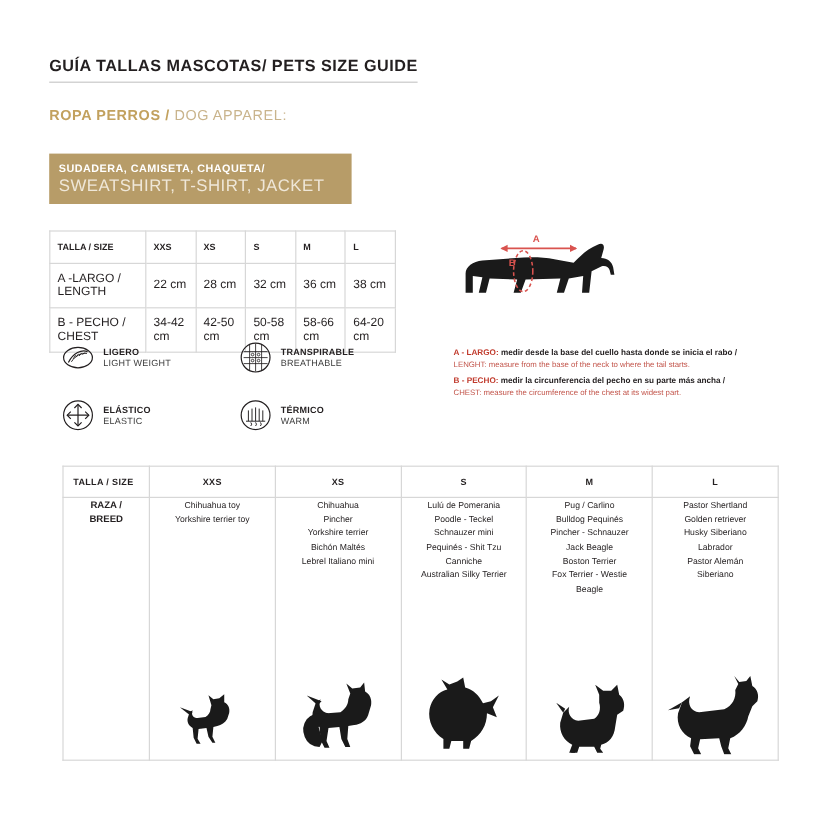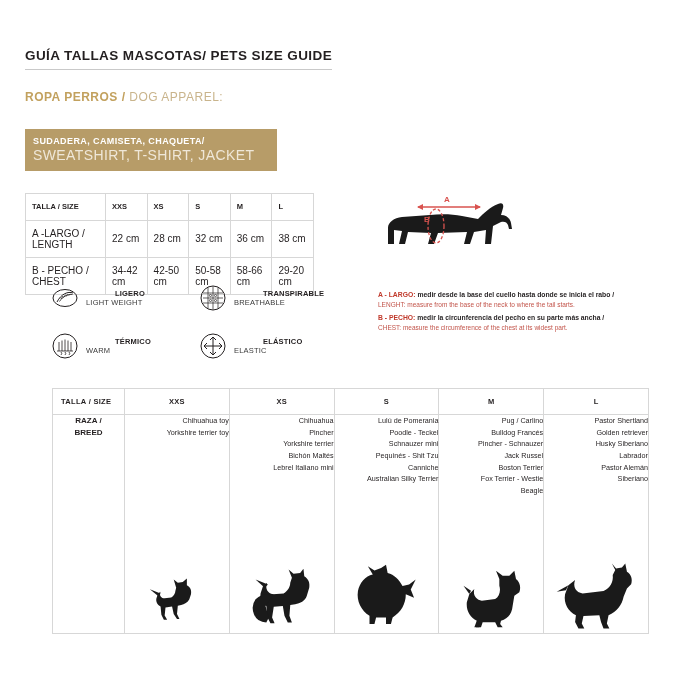--- a/index.html
+++ b/index.html
@@ -12,21 +12,21 @@
     background: #ffffff;
     font-family: "Liberation Sans", sans-serif;
     color: #231f20;
     overflow: hidden;
   }
   .page {
     position: relative;
     width: 700px;
     height: 700px;
     box-sizing: border-box;
-    padding: 46px 52px 0 25px;
+    padding: 46px 52px 0 41px;
   }
 
   
   .main-title {
     font-size: 13.5px;
     font-weight: bold;
     letter-spacing: 0.4px;
     color: #231f20;
     padding-bottom: 6px;
     border-bottom: 1px solid #c9c9c9;
@@ -107,21 +107,20 @@
   .legend-item .ic {
     width: 26px;
     height: 26px;
     flex: 0 0 26px;
     margin-right: 8px;
   }
   .legend-text .t1 {
     font-size: 7.5px;
     font-weight: bold;
     letter-spacing: 0.2px;
-    margin-left: 29px;
   }
   .legend-text .t2 {
     font-size: 7.5px;
     letter-spacing: 0.2px;
     color: #3b3b3b;
   }
 
   
   .diagram {
     position: absolute;
@@ -191,21 +190,21 @@
     text-align: center;
   }
   .breed-cell {
     padding: 10px 4px 0 4px;
     height: 218px;
     position: relative;
   }
   .breed-list {
     font-size: 7.2px;
     line-height: 1.62;
-    text-align: right;
+    text-align: center;
     color: #231f20;
   }
   .breed-silhouette {
     position: absolute;
     bottom: 4px;
     left: 0;
     right: 0;
     display: flex;
     justify-content: center;
     align-items: flex-end;
@@ -257,21 +256,21 @@
         <td>32 cm</td>
         <td>36 cm</td>
         <td>38 cm</td>
       </tr>
       <tr>
         <td>B - PECHO / CHEST</td>
         <td>34-42 cm</td>
         <td>42-50 cm</td>
         <td>50-58 cm</td>
         <td>58-66 cm</td>
-        <td>29-20 cm</td>
+        <td>64-20 cm</td>
       </tr>
     </tbody>
   </table>
 
   
   <div class="legend">
     <div class="legend-row">
       <div class="legend-item">
         <span class="ic">
           <svg viewBox="0 0 26 26" width="26" height="26">
@@ -304,49 +303,49 @@
           <div class="t1">TRANSPIRABLE</div>
           <div class="t2">BREATHABLE</div>
         </span>
       </div>
     </div>
     <div class="legend-row">
       <div class="legend-item">
         <span class="ic">
           <svg viewBox="0 0 26 26" width="26" height="26">
             <circle cx="13" cy="13" r="12" fill="none" stroke="#231f20" stroke-width="1"></circle>
-            <g stroke="#231f20" stroke-width="0.8" fill="none">
-              <path d="M7 18 V9 M10 18 V7.5 M13 18 V6.5 M16 18 V7.5 M19 18 V9"></path>
-              <path d="M5 18 H21"></path>
-              <path d="M9 22 q1.5 -1.5 0 -3 M13 22 q1.5 -1.5 0 -3 M17 22 q1.5 -1.5 0 -3"></path>
-            </g>
-          </svg>
-        </span>
-        <span class="legend-text">
-          <div class="t1">TÉRMICO</div>
-          <div class="t2">WARM</div>
-        </span>
-      </div>
-      <div class="legend-item">
-        <span class="ic">
-          <svg viewBox="0 0 26 26" width="26" height="26">
-            <circle cx="13" cy="13" r="12" fill="none" stroke="#231f20" stroke-width="1"></circle>
             <g stroke="#231f20" stroke-width="1" fill="none">
               <path d="M4 13 H22"></path>
               <path d="M7 10 L4 13 L7 16"></path>
               <path d="M19 10 L22 13 L19 16"></path>
               <path d="M13 4 V22"></path>
               <path d="M10 7 L13 4 L16 7"></path>
               <path d="M10 19 L13 22 L16 19"></path>
             </g>
           </svg>
         </span>
         <span class="legend-text">
           <div class="t1">ELÁSTICO</div>
           <div class="t2">ELASTIC</div>
+        </span>
+      </div>
+      <div class="legend-item">
+        <span class="ic">
+          <svg viewBox="0 0 26 26" width="26" height="26">
+            <circle cx="13" cy="13" r="12" fill="none" stroke="#231f20" stroke-width="1"></circle>
+            <g stroke="#231f20" stroke-width="0.8" fill="none">
+              <path d="M7 18 V9 M10 18 V7.5 M13 18 V6.5 M16 18 V7.5 M19 18 V9"></path>
+              <path d="M5 18 H21"></path>
+              <path d="M9 22 q1.5 -1.5 0 -3 M13 22 q1.5 -1.5 0 -3 M17 22 q1.5 -1.5 0 -3"></path>
+            </g>
+          </svg>
+        </span>
+        <span class="legend-text">
+          <div class="t1">TÉRMICO</div>
+          <div class="t2">WARM</div>
         </span>
       </div>
     </div>
   </div>
 
   
   <div class="diagram">
     <svg viewBox="0 0 280 90" width="280" height="90">
 
       <path d="M10 62 L10 46 C10 40 16 36 24 35 L52 33 C62 32 74 32 84 34 L100 37
@@ -464,23 +463,23 @@
                          C74 50 68 60 58 66 L56 74 L50 74 L50 66
                          L38 66 L36 74 L30 74 L30 64
                          C20 58 14 46 16 34 C18 24 25 16 34 14 Z" fill="#1a1a1a"></path>
               </svg>
             </div>
           </td>
 
           <td class="breed-cell">
             <div class="breed-list">
               <div>Pug / Carlino</div>
-              <div>Bulldog Francés</div>
+              <div>Bulldog Pequinés</div>
               <div>Pincher  -  Schnauzer</div>
-              <div>Jack Russel</div>
+              <div>Jack Beagle</div>
               <div>Boston Terrier</div>
               <div>Fox Terrier  -  Westie</div>
               <div>Beagle</div>
             </div>
             <div class="breed-silhouette">
               <svg viewBox="0 0 100 72" width="84" height="60">
                 <path d="M60 12 L56 2 L64 8 L72 8 L78 2 L80 12
                          C85 16 86 22 84 28 L78 32 L76 44
                          C75 54 70 60 62 62 L61 66 L64 70 L58 70 L55 64
                          L40 64 L38 70 L32 70 L33 62

